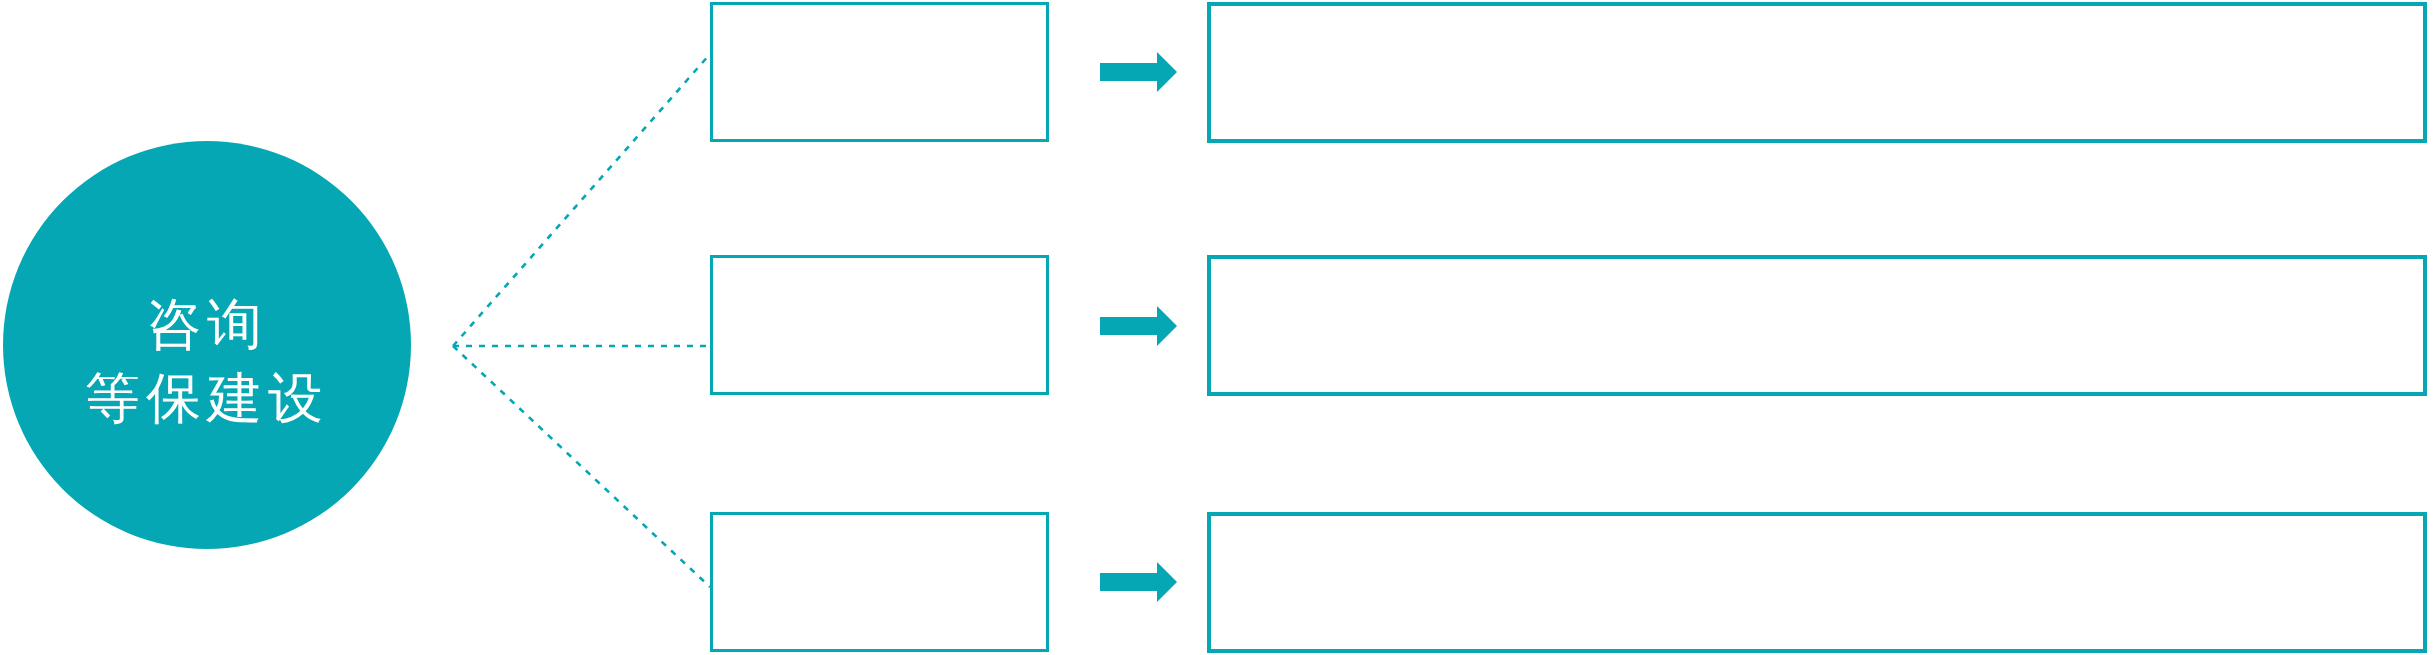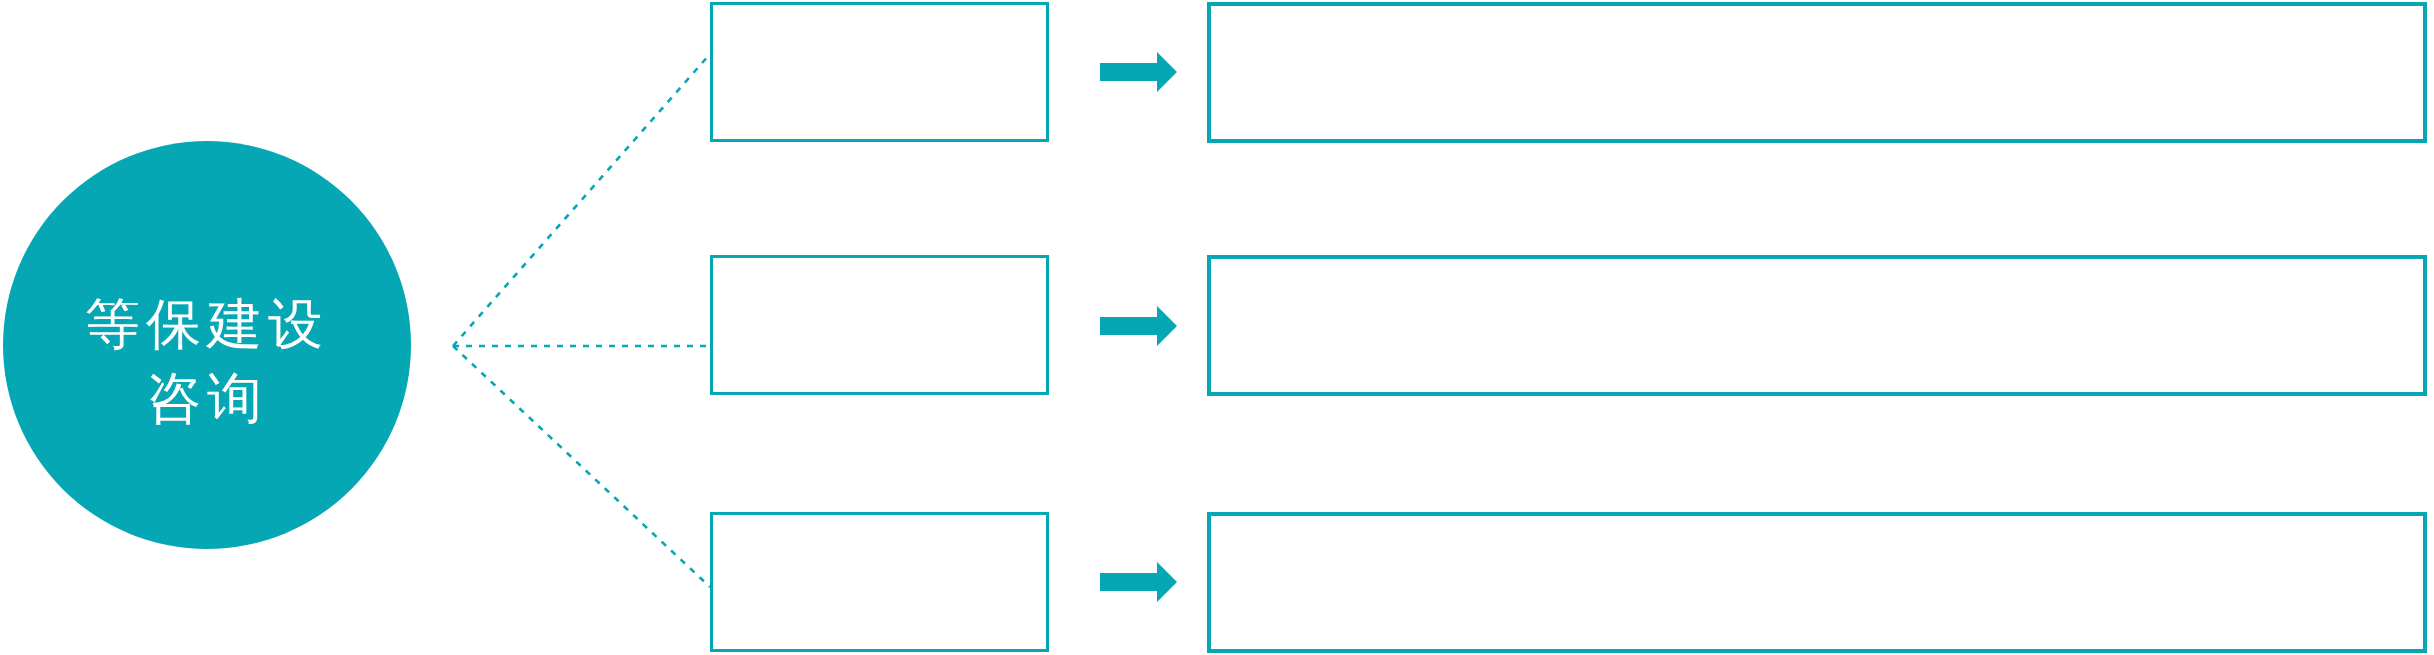--- a/index.html
+++ b/index.html
@@ -96,22 +96,22 @@
     height: 100%;
   }
 </style>
 </head>
 <body>
 
 <div class="canvas">
 
   <div class="topic-circle">
     <div class="label">
+      <div>咨询</div>
       <div>等保建设</div>
-      <div>咨询</div>
     </div>
   </div>
 
   <svg class="connectors" viewBox="0 0 2434 655" xmlns="http://www.w3.org/2000/svg">
     <line class="dash-line" x1="453" y1="346" x2="710" y2="54"></line>
     <line class="dash-line" x1="453" y1="346" x2="706" y2="346"></line>
     <line class="dash-line" x1="453" y1="346" x2="710" y2="587"></line>
   </svg>
 
   <div class="cat-box row1-box">

